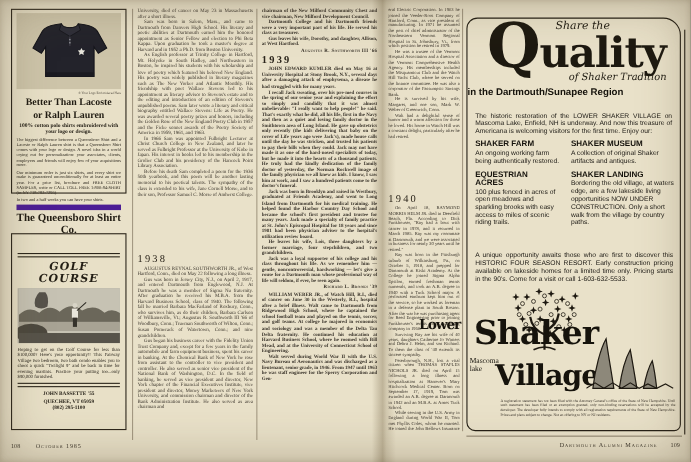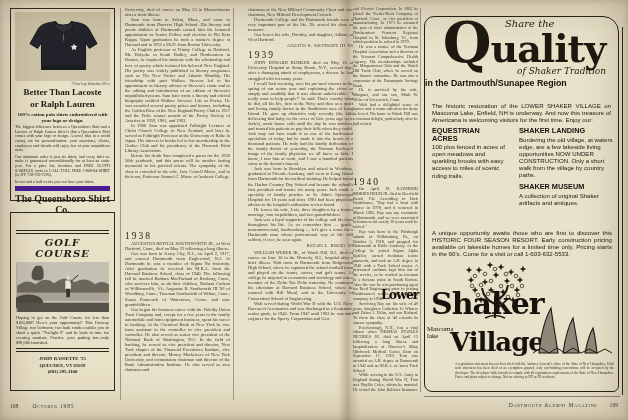--- a/index.html
+++ b/index.html
@@ -6,21 +6,21 @@
   #mag{position:relative;width:628px;height:420px;overflow:hidden;
        background:#e9e1c9;font-family:"Liberation Serif",serif;color:#3b352c;}
   #mag::after{content:"";position:absolute;inset:0;pointer-events:none;
        box-shadow:inset 0 0 46px rgba(88,72,44,.38), inset 0 0 6px rgba(88,72,44,.25);}
   .gutter{position:absolute;left:338px;top:0;width:22px;height:420px;
        background:linear-gradient(90deg,rgba(90,72,40,0) 0%,rgba(90,72,40,.30) 45%,rgba(90,72,40,.16) 60%,rgba(90,72,40,0) 100%);}
   .vrule{position:absolute;width:1px;background:rgba(80,66,46,.45);}
 
   
   .adbox{position:absolute;border:1px solid #2c261b;background:#e8e0c7;}
-  #shirt-ad{left:10px;top:8px;width:105px;height:193px;padding:3px 4px;box-sizing:border-box;}
+  #shirt-ad{left:10px;top:8px;width:105px;height:168px;padding:3px 4px;box-sizing:border-box;}
   .shirt-photo{width:100%;height:69px;background:#cdc4a9;overflow:hidden;}
   .shirt-cap{font-size:3px;text-align:right;color:#4a443a;margin:1px 0 0;}
   .shirt-h{font-size:9px;line-height:9.5px;font-weight:bold;text-align:center;margin:2px 0 0;color:#221d14;}
   .shirt-sub{font-size:5px;line-height:5.6px;font-weight:bold;text-align:center;margin:3px 1px 2px;color:#221d14;}
   .shirt-b{font-size:4px;line-height:4.6px;text-align:justify;margin:0 0 2px;color:#2e2920;}
   .shirt-co{font-size:10px;font-weight:bold;text-align:center;margin:2px 0 6px;border-top:5px solid #4c1d95;padding-top:2px;color:#221d14;}
   .shirt-addr{font-size:3px;text-align:center;color:#4a443a;}
 
   #golf-ad{left:10px;top:212px;width:105px;height:179px;padding:16px 5px;box-sizing:border-box;}
   .dr{height:2px;border-top:1px solid #2c261b;border-bottom:1px solid #2c261b;margin:1px 0;}
@@ -158,21 +158,21 @@
       <p class="par">Before his death Sam completed a poem for the 1936 50th yearbook, and this poem will be another lasting memorial to his poetical talents. The sympathy of the class is extended to his wife, Jane Cornell Morse, and to their son, Professor Samuel C. Morse of Amherst College.</p>
     </div>
     <p class="yearhead">1938</p>
     <div class="blk" style="height:150px;">
       <p class="par">AUGUSTUS REYNAL SOUTHWORTH JR., of West Hartford, Conn., died on May 22 following a long illness.</p>
       <p class="par">Gus was born in Jersey City, N.J., on April 2, 1917, and entered Dartmouth from Englewood, N.J. At Dartmouth he was a member of Sigma Nu fraternity. After graduation he received his M.B.A. from the Harvard Business School, class of 1940. The following fall he married Barbara MacFarland of Roxbury, Conn., who survives him, as do their children, Barbara Carlson of Williamsville, Vt.; Augustus R. Southworth III '66 of Woodbury, Conn.; Trueman Southworth of Wilton, Conn.; Susan Pomerack of Watertown, Conn.; and nine grandchildren.</p>
       <p class="par">Gus began his business career with the Fidelity Union Trust Company and, except for a few years in the family automobile and farm equipment business, spent his career in banking. At the Chemical Bank of New York he rose from assistant to the controller to vice president and controller. He also served as senior vice president of the National Bank of Washington, D.C. In the field of banking, he served as vice president and director, New York chapter of the Financial Executives Institute, vice president and director, Money Marketeers of New York University, and commission chairman and director of the Bank Administration Institute. He also served as area chairman and</p>
     </div>
   </div>
 
-  <div class="ocol c106" style="left:248px;height:393px;">
+  <div class="ocol c106" style="left:238px;height:393px;font-weight:bold;">
     <p class="noind">chairman of the New Milford Community Chest and vice chairman, New Milford Development Council.</p>
     <p class="par">Dartmouth College and his Dartmouth friends were a very important part of his life. He served his class as treasurer.</p>
     <p class="par">Gus leaves his wife, Dorothy, and daughter, Allison, at West Hartford.</p>
     <p class="sig">Augustus R. Southworth III '66</p>
     <p class="yearhead">1939</p>
     <div class="blk" style="height:318px;">
       <p class="par">JOHN EDWARD KUMLER died on May 16 at University Hospital at Stony Brook, N.Y., several days after a damaging attack of emphysema, a disease he had struggled with for many years.</p>
       <p class="par">I recall Jack sweating, over his pre-med courses in the spring of our senior year and explaining the effort so simply and candidly that it was almost unbelievable: "I really want to help people!" he said. That's exactly what he did, all his life, first in the Navy and then as a quiet and loving family doctor in the Smithtown area of Long Island. He gave up obstetrics only recently (the kids delivering that baby on the cover of Life years ago were Jack's), made house calls until the day he was stricken, and trusted his patients to pay their bills when they could. Jack may not have made it as one of the hard-nosed specialists of today, but he made it into the hearts of a thousand patients. He truly had the kindly dedication of the family doctor of yesterday, the Norman Rockwell image of the family physician we all knew as kids. I know, I saw him at work, and I saw a hundred patients come to the doctor's funeral.</p>
       <p class="par">Jack was born in Brooklyn and raised in Westbury, graduated at Friends Academy, and went to Long Island from Dartmouth for his medical training. He helped found the Harbor Country Day School and became the school's first president and trustee for many years. Jack made a specialty of family practice at St. John's Episcopal Hospital for 18 years and since 1981 had been physician adviser to the hospital's utilization review board.</p>
       <p class="par">He leaves his wife, Lois, three daughters by a former marriage, four stepchildren, and two grandchildren.</p>
@@ -208,32 +208,36 @@
     <div class="dline"></div>
     <div class="share">Share the</div>
     <div class="qword">Quality</div>
     <div class="oftrad">of Shaker Tradition</div>
     <div class="region sans">in the Dartmouth/Sunapee Region</div>
     <div class="intro sans">The historic restoration of the LOWER SHAKER VILLAGE on Mascoma Lake, Enfield, NH is underway. And now this treasure of Americana is welcoming visitors for the first time. Enjoy our:</div>
 
     <div class="feats sans">
       <div class="fcol-l">
         <div class="ft">
+          <h4>SHAKER FARM</h4>
+          <p>An ongoing working farm being authentically restored.</p>
+        </div>
+        <div class="ft">
           <h4 class="narrow">EQUESTRIAN ACRES</h4>
           <p>100 plus fenced in acres of open meadows and sparkling brooks with easy access to miles of scenic riding trails.</p>
         </div>
       </div>
       <div class="fcol-r">
         <div class="ft">
+          <h4>SHAKER MUSEUM</h4>
+          <p>A collection of original Shaker artifacts and antiques.</p>
+        </div>
+        <div class="ft">
           <h4>SHAKER LANDING</h4>
           <p>Bordering the old village, at waters edge, are a few lakeside living opportunities NOW UNDER CONSTRUCTION. Only a short walk from the village by country paths.</p>
-        </div>
-        <div class="ft">
-          <h4>SHAKER MUSEUM</h4>
-          <p>A collection of original Shaker artifacts and antiques.</p>
         </div>
       </div>
     </div>
 
     <div class="opp sans">A unique opportunity awaits those who are first to discover this HISTORIC FOUR SEASON RESORT. Early construction pricing available on lakeside homes for a limited time only. Pricing starts in the 90's. Come for a visit or call 1-603-632-5533.</div>
 
     <div class="tree">
       <svg width="66" height="60" viewBox="0 0 66 60">
         <defs>
           <path id="st" d="M0,-3.4 L0.9,-0.9 L3.4,0 L0.9,0.9 L0,3.4 L-0.9,0.9 L-3.4,0 L-0.9,-0.9 Z" fill="#1e1911"></path>

